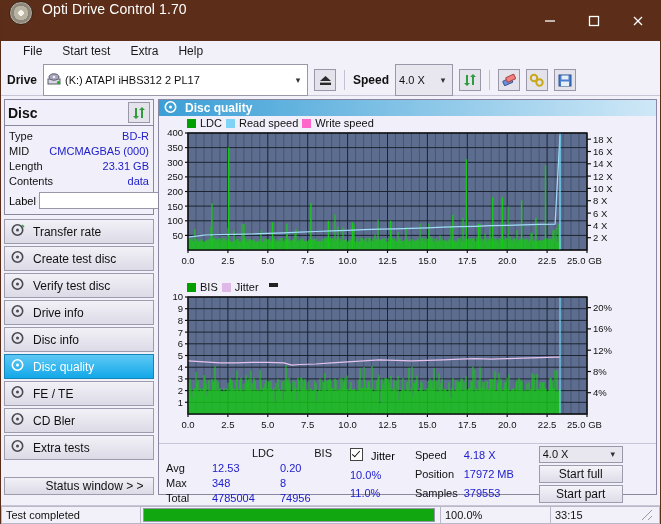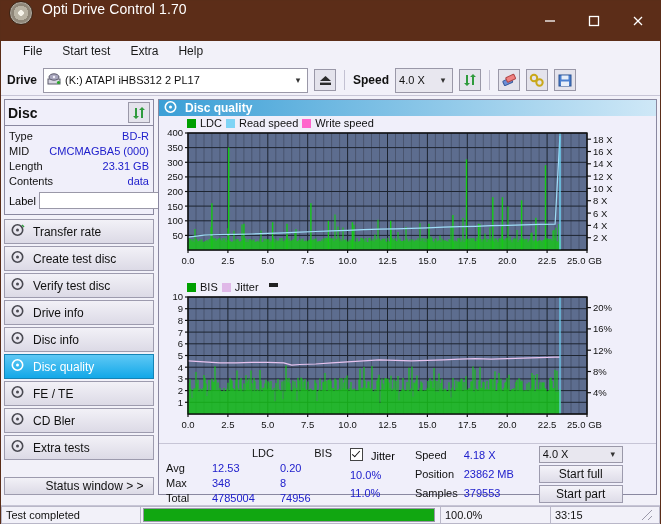--- a/index.html
+++ b/index.html
@@ -23,21 +23,21 @@
            color:#fff;font-size:14px;}
   .win-btn svg{display:block;}
   
   .menubar{height:24px;background:#f2f1f9;display:flex;align-items:flex-start;
            padding-left:12px;gap:0;}
   .menu-item{padding:3px 10px;font-size:12px;color:#1a1a1a;}
   
   .drivebar{height:30px;background:#f2f1f9;display:flex;align-items:center;
             padding:0 6px;gap:6px;border-bottom:1px solid #c7c5d6;}
   .lbl-bold{font-weight:bold;font-size:12px;color:#111;}
-  .combo{height:25px;background:#fff;border:1px solid #9a98a8;display:flex;
+  .combo{height:32px;background:#fff;border:1px solid #9a98a8;display:flex;
          align-items:center;padding:0 2px 0 3px;font-size:11px;color:#111;
          box-sizing:border-box;}
   .combo .cap{flex:1;white-space:nowrap;overflow:hidden;}
   .caret{width:14px;text-align:center;color:#333;font-size:9px;}
   .drive-combo{width:265px;}
   .speed-combo{width:58px;background:#e8e7ef;}
   .tbtn{width:22px;height:22px;border:1px solid #9a98a8;background:#e4e3ec;
         display:flex;align-items:center;justify-content:center;box-sizing:border-box;}
   .sep{width:1px;height:20px;background:#c3c1d2;margin:0 2px;}
   
@@ -1392,21 +1392,21 @@
           </table>
 
         <table style="margin-left:14px;">
           <tbody>
               <tr>
             <td class="k2">Speed</td>
             <td class="num" style="width:64px">4.18 X</td>
           </tr>
           <tr>
             <td class="k2">Position</td>
-            <td class="num">23862 MB</td>
+            <td class="num">17972 MB</td>
           </tr>
           <tr>
             <td class="k2">Samples</td>
             <td class="num">379553</td>
           </tr>
         </tbody>
           </table>
 
         <div style="margin-left:8px;display:flex;flex-direction:column;gap:2px;width:84px;">
           <div class="combo" style="height:19px;background:#e8e7ef;">

